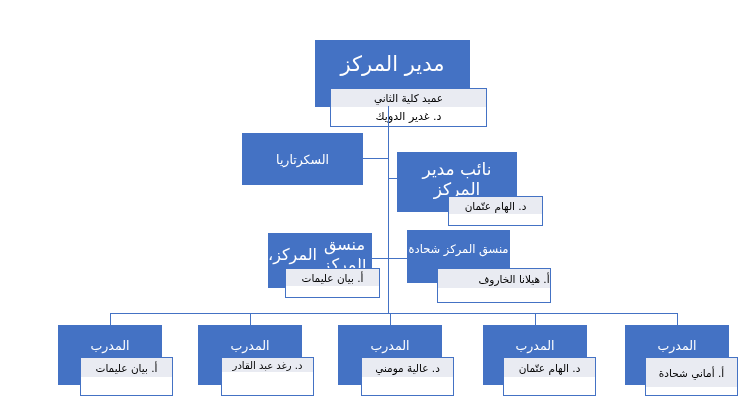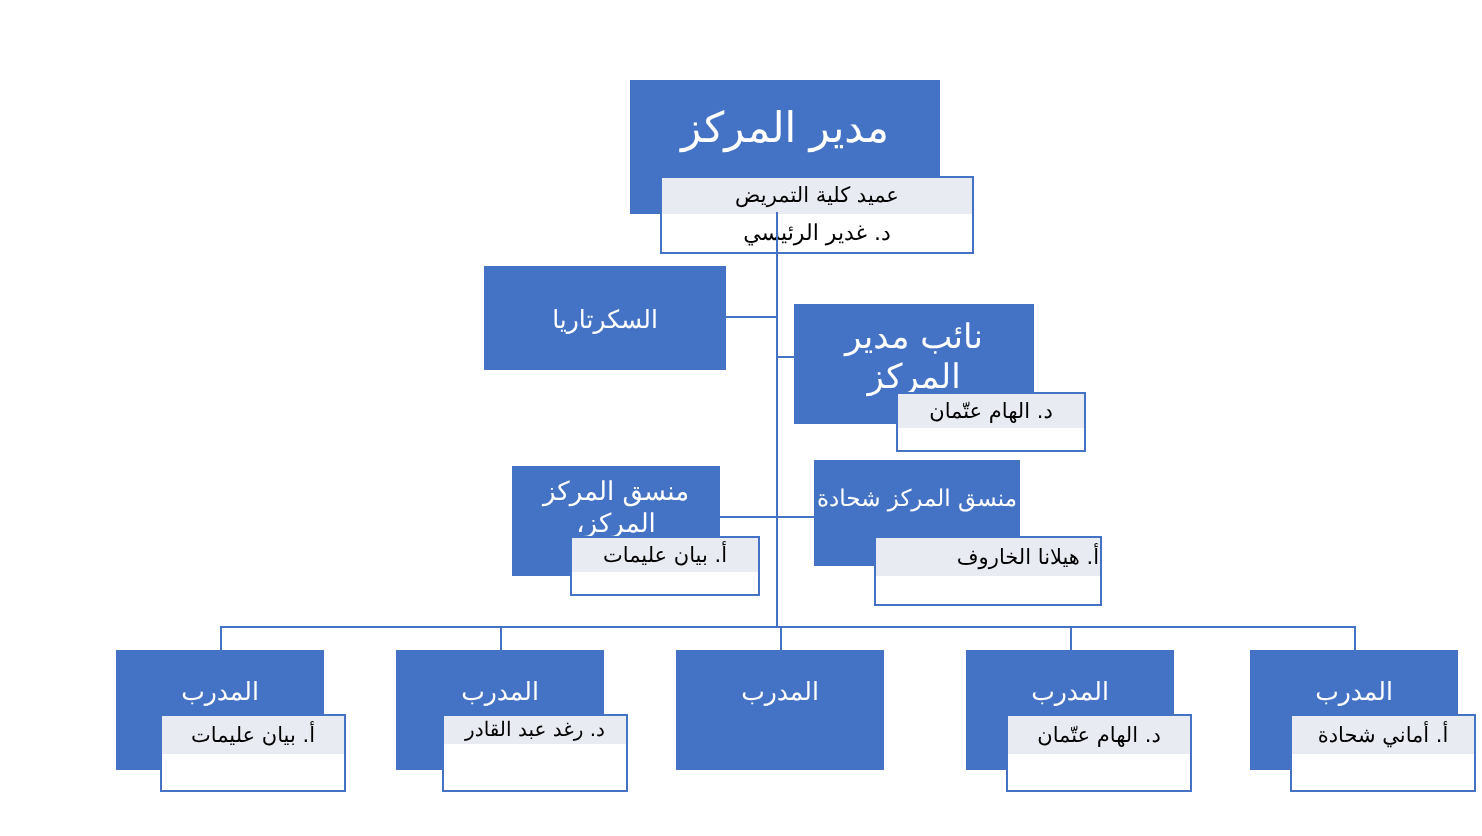--- a/index.html
+++ b/index.html
@@ -37,21 +37,21 @@
   </div>
 
   <div class="node" style="left:242px;top:133px;width:121px;height:52px;font-size:12.5px;">
     <span>السكرتاريا</span>
   </div>
 
   <div class="node" style="left:397px;top:152px;width:120px;height:60px;font-size:17px;padding-bottom:6px;box-sizing:border-box;">
     <span>نائب مدير المركز</span>
   </div>
 
-  <div class="node" style="left:256px;top:233px;width:104px;height:55px;font-size:13px;padding-bottom:12px;box-sizing:border-box;flex-direction:column;">
+  <div class="node" style="left:268px;top:233px;width:104px;height:55px;font-size:16px;padding-bottom:12px;box-sizing:border-box;">
     <span>منسق المركز</span>
     <span>المركز،</span>
   </div>
 
   <div class="node" style="left:407px;top:230px;width:103px;height:53px;font-size:11.5px;padding-bottom:14px;box-sizing:border-box;">
     <span>منسق المركز شحادة</span>
   </div>
 
   <div class="node" style="left:58px;top:325px;width:104px;height:60px;font-size:12.5px;padding-bottom:20px;box-sizing:border-box;">
     <span>المدرب</span>
@@ -64,23 +64,23 @@
   </div>
   <div class="node" style="left:483px;top:325px;width:104px;height:60px;font-size:12.5px;padding-bottom:20px;box-sizing:border-box;">
     <span>المدرب</span>
   </div>
   <div class="node" style="left:625px;top:325px;width:104px;height:60px;font-size:12.5px;padding-bottom:20px;box-sizing:border-box;">
     <span>المدرب</span>
   </div>
 
   <div class="nbox" style="left:330px;top:88px;width:157px;height:39px;">
     <div class="band" style="height:18px;font-size:10.5px;">
-      <span>عميد كلية التمريض</span>
+      <span>عميد كلية الثاني</span>
     </div>
-    <div class="sub" style="height:19px;font-size:11px;">د. غدير الرئيسي</div>
+    <div class="sub" style="height:19px;font-size:11px;">د. غدير الدويك</div>
   </div>
 
   <div class="nbox" style="left:448px;top:196px;width:95px;height:30px;">
     <div class="band" style="height:17px;font-size:10.5px;">
       <span>د. الهام عتّمان</span>
     </div>
   </div>
 
   <div class="nbox" style="left:285px;top:268px;width:95px;height:30px;">
     <div class="band" style="height:17px;font-size:10.5px;">
@@ -97,27 +97,32 @@
   <div class="nbox" style="left:80px;top:357px;width:93px;height:39px;">
     <div class="band" style="height:19px;font-size:10.5px;">
       <span>أ. بيان عليمات</span>
     </div>
   </div>
   <div class="nbox" style="left:221px;top:357px;width:93px;height:39px;">
     <div class="band" style="height:14px;font-size:10px;">
       <span>د. رغد عبد القادر</span>
     </div>
   </div>
+  <div class="nbox" style="left:361px;top:357px;width:93px;height:39px;">
+    <div class="band" style="height:19px;font-size:10.5px;">
+      <span>د. عالية مومني</span>
+    </div>
+  </div>
   <div class="nbox" style="left:503px;top:357px;width:93px;height:39px;">
     <div class="band" style="height:19px;font-size:10.5px;">
       <span>د. الهام عتّمان</span>
     </div>
   </div>
   <div class="nbox" style="left:645px;top:357px;width:93px;height:39px;">
-    <div class="band" style="height:19px;font-size:10.5px;text-align:center;">
+    <div class="band" style="height:29px;font-size:10.5px;text-align:center;">
       <span>أ. أماني شحادة</span>
     </div>
   </div>
 
   <div class="ln" style="left:388px;top:106px;width:1px;height:207px;"></div>
   <div class="ln" style="left:343px;top:158px;width:45px;height:1px;"></div>
   <div class="ln" style="left:388px;top:178px;width:9px;height:1px;"></div>
   <div class="ln" style="left:360px;top:258px;width:47px;height:1px;"></div>
   <div class="ln" style="left:110px;top:313px;width:568px;height:1px;"></div>
   <div class="ln" style="left:110px;top:313px;width:1px;height:12px;"></div>

